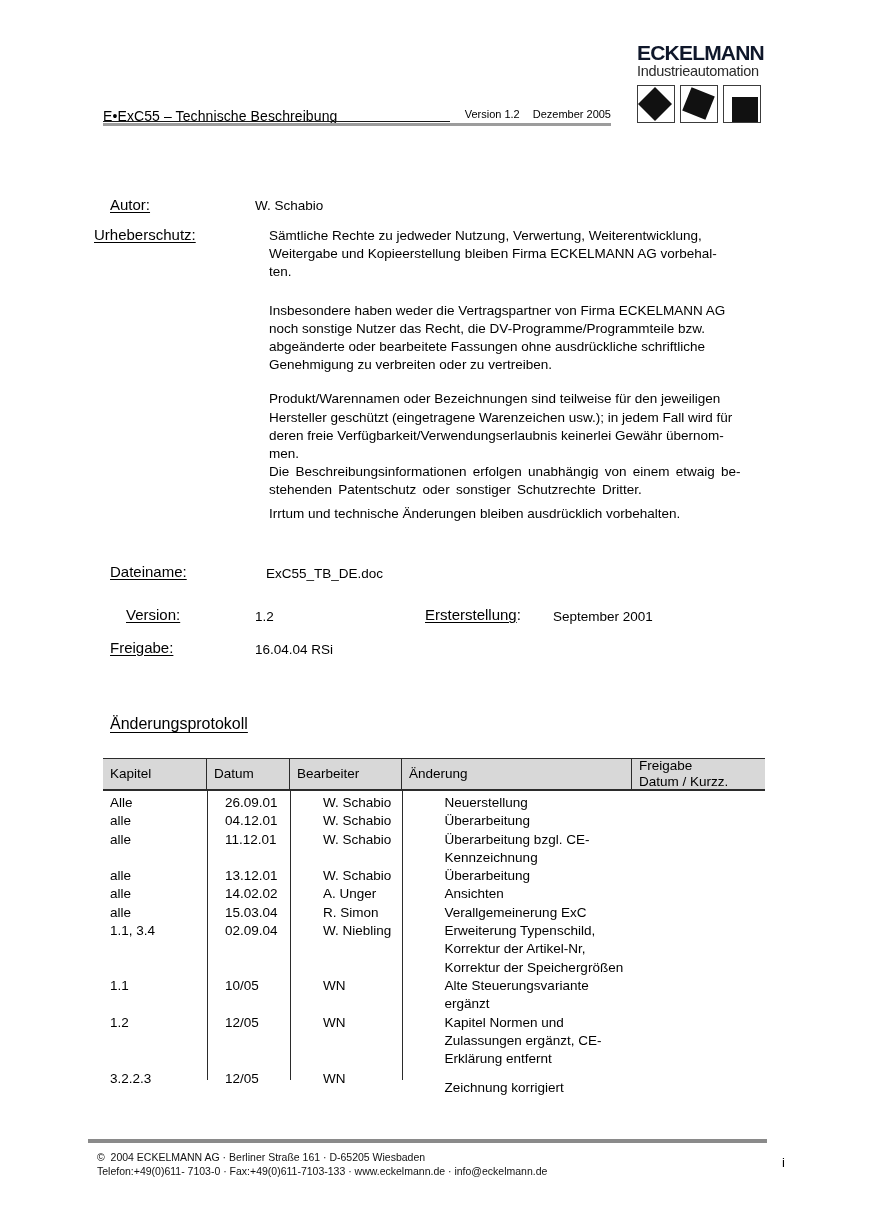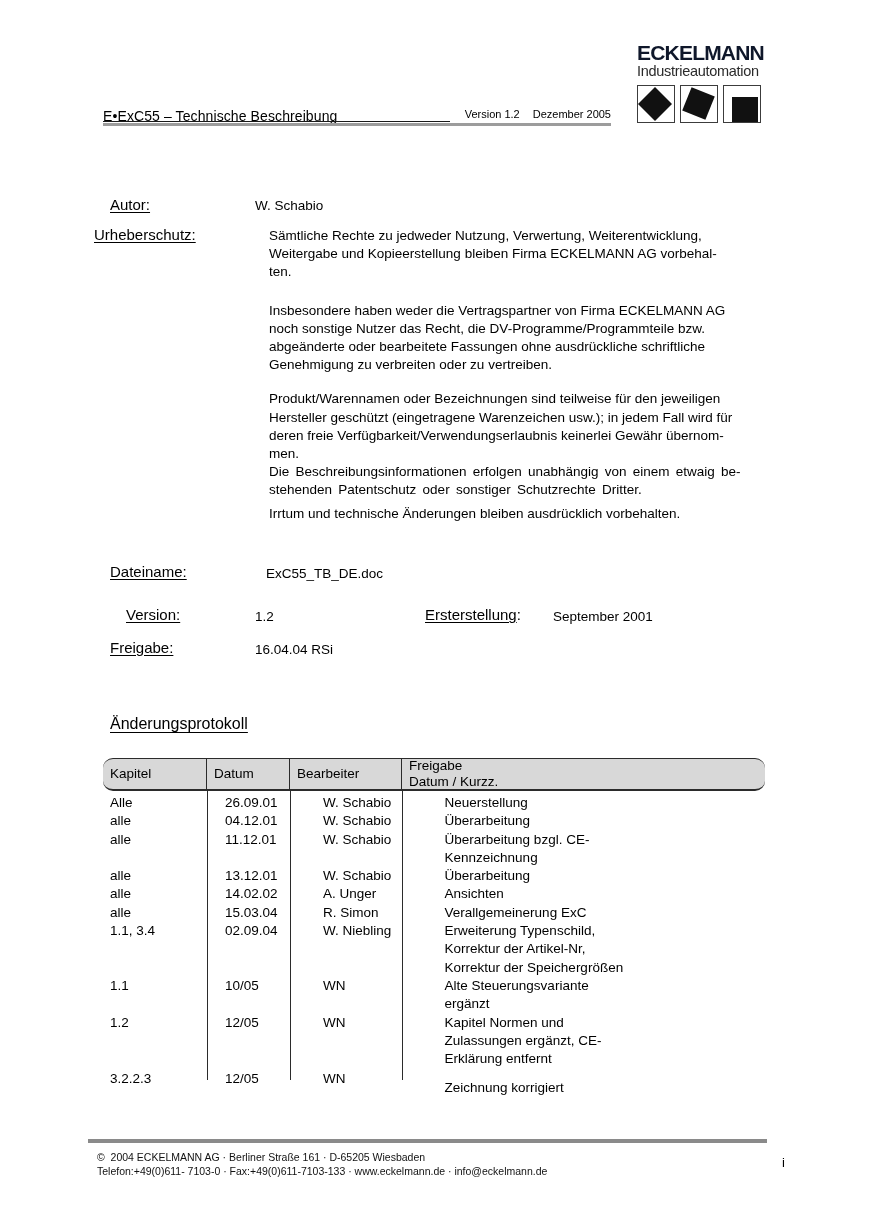--- a/index.html
+++ b/index.html
@@ -32,21 +32,21 @@
   
   .copyright{position:absolute;left:269px;top:227px;width:556px;}
   .copyright p{margin:0;font-size:13.5px;line-height:18.2px;white-space:pre-line;}
   .copyright p:nth-of-type(2){margin-top:20px;}
   .copyright p:nth-of-type(3){margin-top:16px;}
   .copyright p:nth-of-type(4){word-spacing:2.5px;}
   .copyright p:nth-of-type(5){margin-top:5px;}
   
   .changelog-heading{position:absolute;left:110px;top:715px;font-size:16px;text-decoration:underline;text-underline-offset:3px;}
   .tbl{position:absolute;left:103px;top:758px;width:662px;}
-  .t-head{display:flex;background:#d8d8d8;border-top:1px solid #2b2b2b;border-bottom:2px solid #2b2b2b;height:33px;box-sizing:border-box;align-items:center;border-radius:10px;}
+  .t-head{display:flex;background:#d8d8d8;border-top:1px solid #2b2b2b;border-bottom:2px solid #2b2b2b;height:33px;box-sizing:border-box;align-items:center;}
   .t-head .c{box-sizing:border-box;padding-left:7px;font-size:13.5px;line-height:16px;white-space:pre-line;}
   .t-head .c1,.t-head .c2,.t-head .c3,.t-head .c4{border-right:1px solid #2b2b2b;height:100%;display:flex;align-items:center;}
   .c1{width:104px;}.c2{width:83px;}.c3{width:112px;}.c4{width:230px;}.c5{width:133px;}
   .t-body{padding-top:3px;}
   .t-row{display:flex;gap:29px;}
   .t-row .c{box-sizing:border-box;padding-left:7px;font-size:13.5px;line-height:18.3px;}
   .t-row .c4{white-space:pre-line;}
   .t-row.gap .c{padding-top:2px;}
   .t-row.gap .c4{padding-top:11px;}
   .col-divider{position:absolute;top:791px;height:289px;width:1px;background:#2b2b2b;}
@@ -117,20 +117,21 @@
   <div class="label" style="left:110px;top:639px;text-align:right;">Freigabe:</div>
   <div class="value" style="left:255px;top:642px;">16.04.04 RSi</div>
 
   <div class="changelog-heading">Änderungsprotokoll</div>
 
   <div class="tbl">
     <div class="t-head">
       <div class="c c1">Kapitel</div>
       <div class="c c2">Datum</div>
       <div class="c c3">Bearbeiter</div>
+      <div class="c c4">Änderung</div>
       <div class="c c5">Freigabe
 Datum / Kurzz.</div>
     </div>
     <div class="t-body">
 
     <div class="t-row">
         <div class="c c1">Alle</div>
         <div class="c c2">26.09.01</div>
         <div class="c c3">W. Schabio</div>
         <div class="c c4">Neuerstellung</div>

